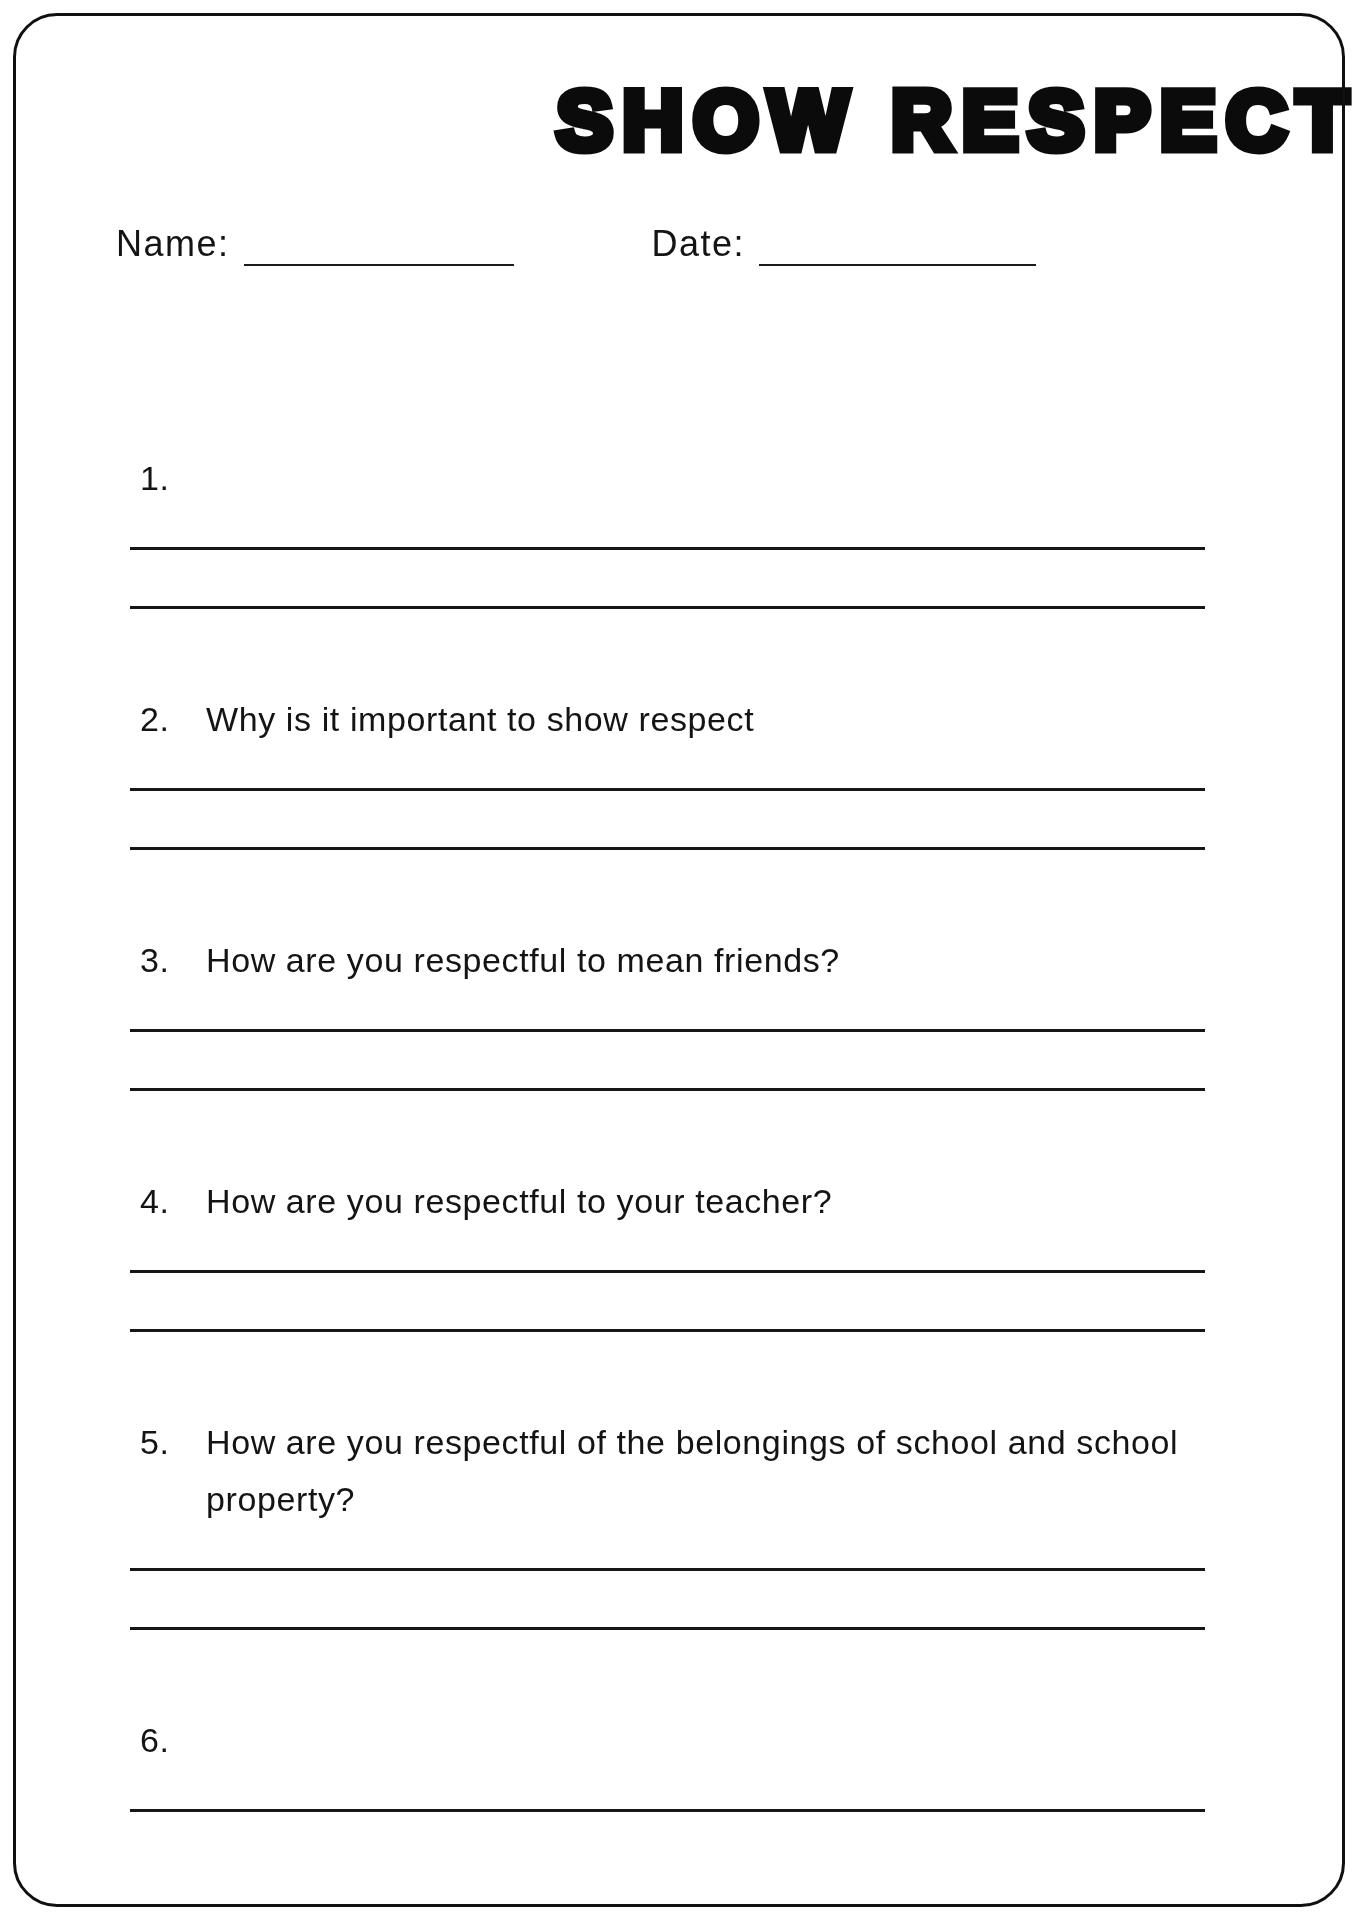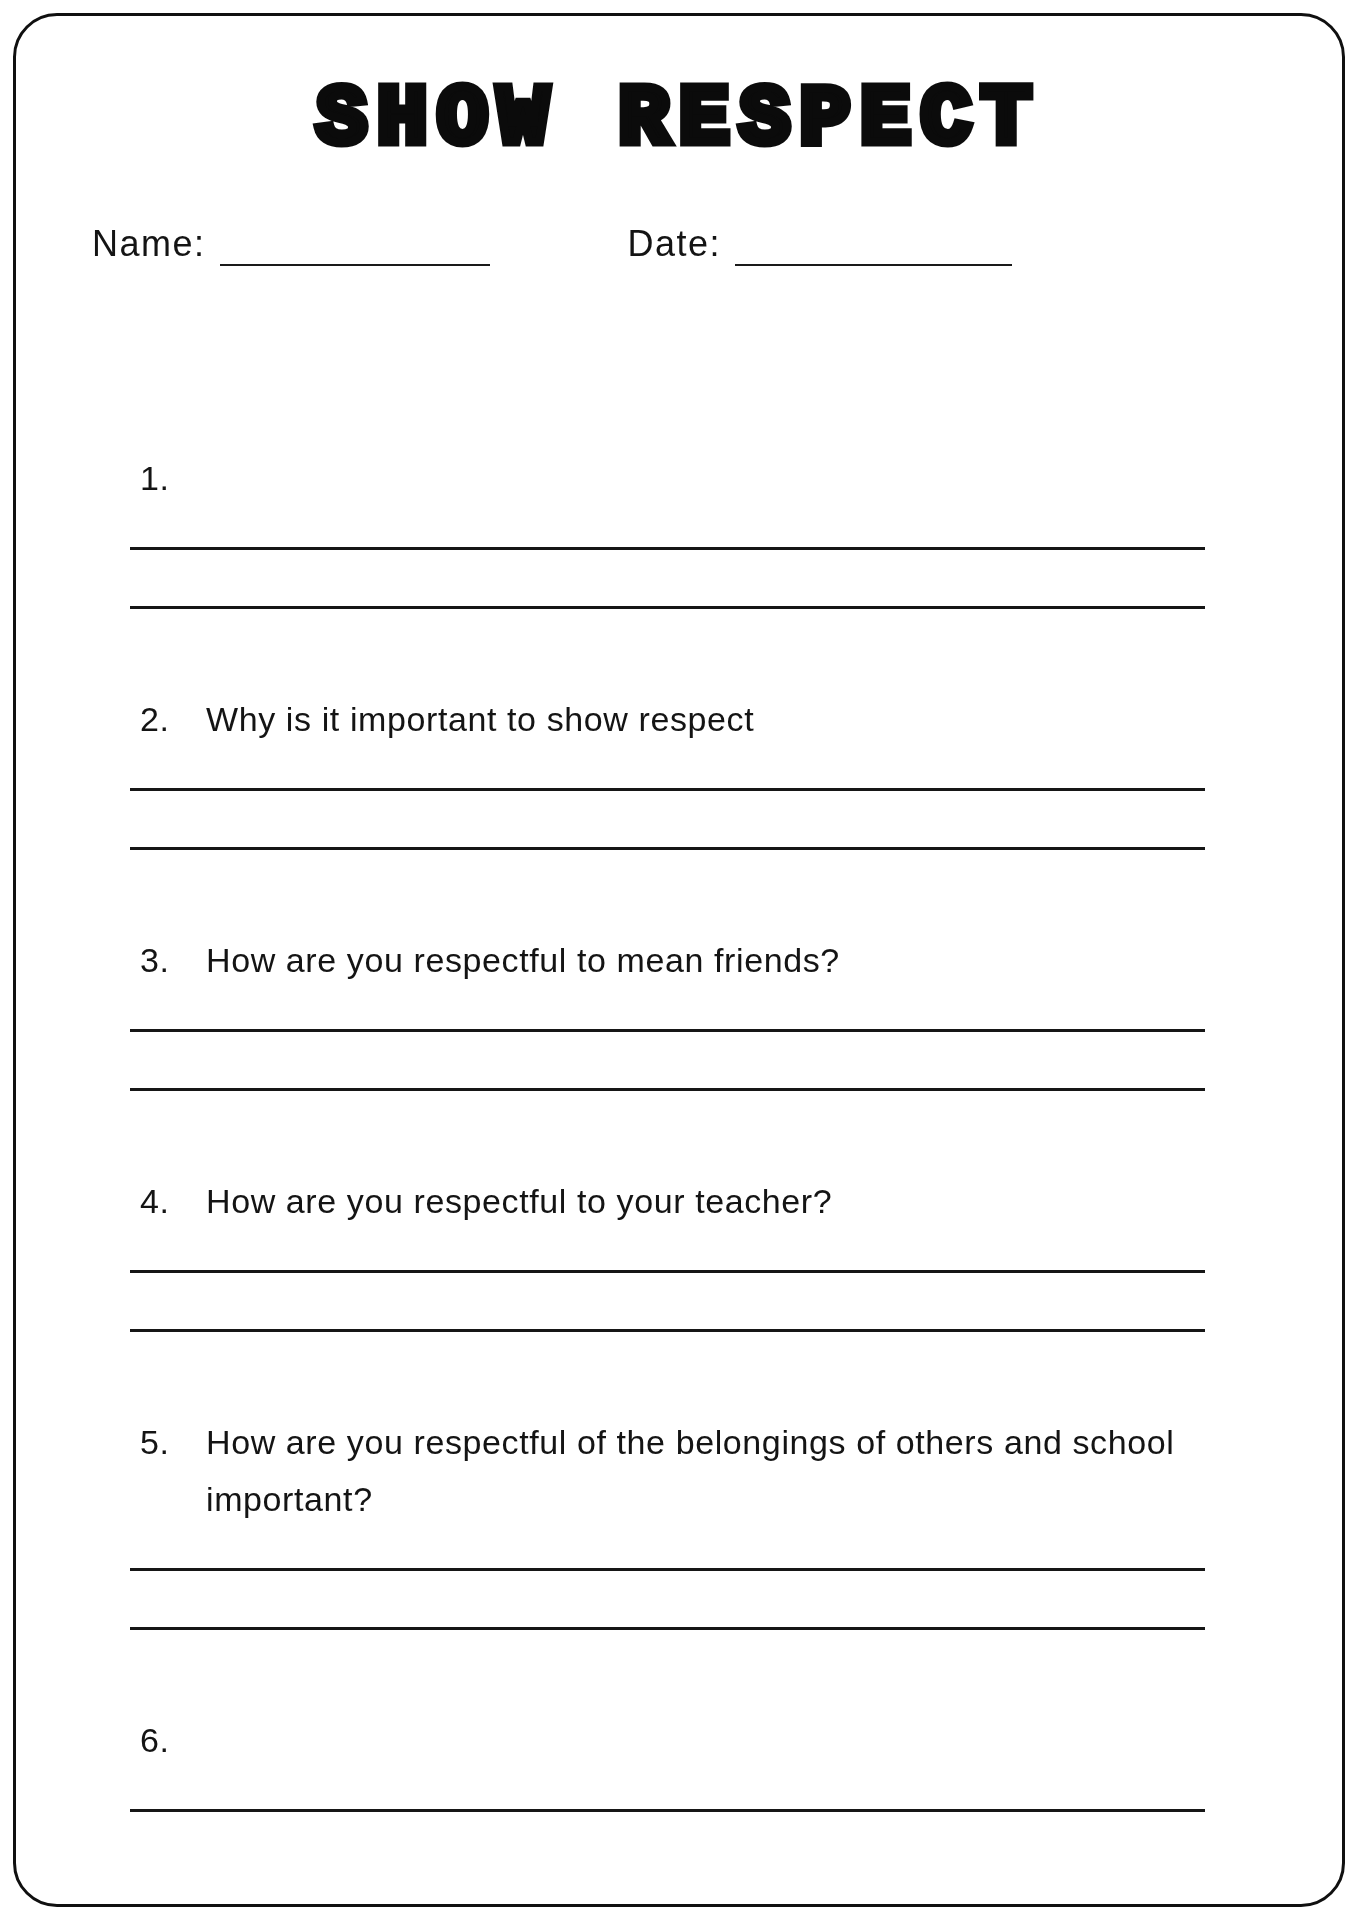--- a/index.html
+++ b/index.html
@@ -25,33 +25,33 @@
   .sheet {
     position: relative;
     width: 100%;
     height: 100%;
   }
   .title {
     margin: 0;
     padding-top: 70px;
     height: 100px;
     line-height: 100px;
-    text-align: center;
-    font-family: Liberation Mono, monospace;
+    text-align: right;
+    font-family: Liberation Sans, sans-serif;
     font-weight: 900;
     font-size: 84px;
     letter-spacing: 10px;
     color: #0b0b0b;
     -webkit-text-stroke: 9px #0b0b0b;
     text-transform: uppercase;
     white-space: nowrap;
   }
   .id-row {
     margin-top: 52px;
-    margin-left: 92px;
+    margin-left: 116px;
     height: 44px;
     line-height: 44px;
     font-size: 36px;
     letter-spacing: 1.5px;
     white-space: nowrap;
   }
   .id-label { display: inline-block; vertical-align: bottom; }
   .blank {
     display: inline-block;
     vertical-align: bottom;
@@ -129,21 +129,21 @@
       <span class="q-num">4.</span>
       <span class="q-text">How are you respectful to your teacher?</span>
     </div>
     <div class="answer-line l1"></div>
     <div class="answer-line l2"></div>
   </section>
 
   <section class="question">
     <div class="q-row">
       <span class="q-num">5.</span>
-      <span class="q-text">How are you respectful of the belongings of others and school important?</span>
+      <span class="q-text">How are you respectful of the belongings of school and school property?</span>
     </div>
     <div class="answer-line l1"></div>
     <div class="answer-line l2"></div>
   </section>
 
   <section class="question">
     <div class="q-row">
       <span class="q-num">6.</span>
     </div>
     <div class="answer-line l1"></div>

